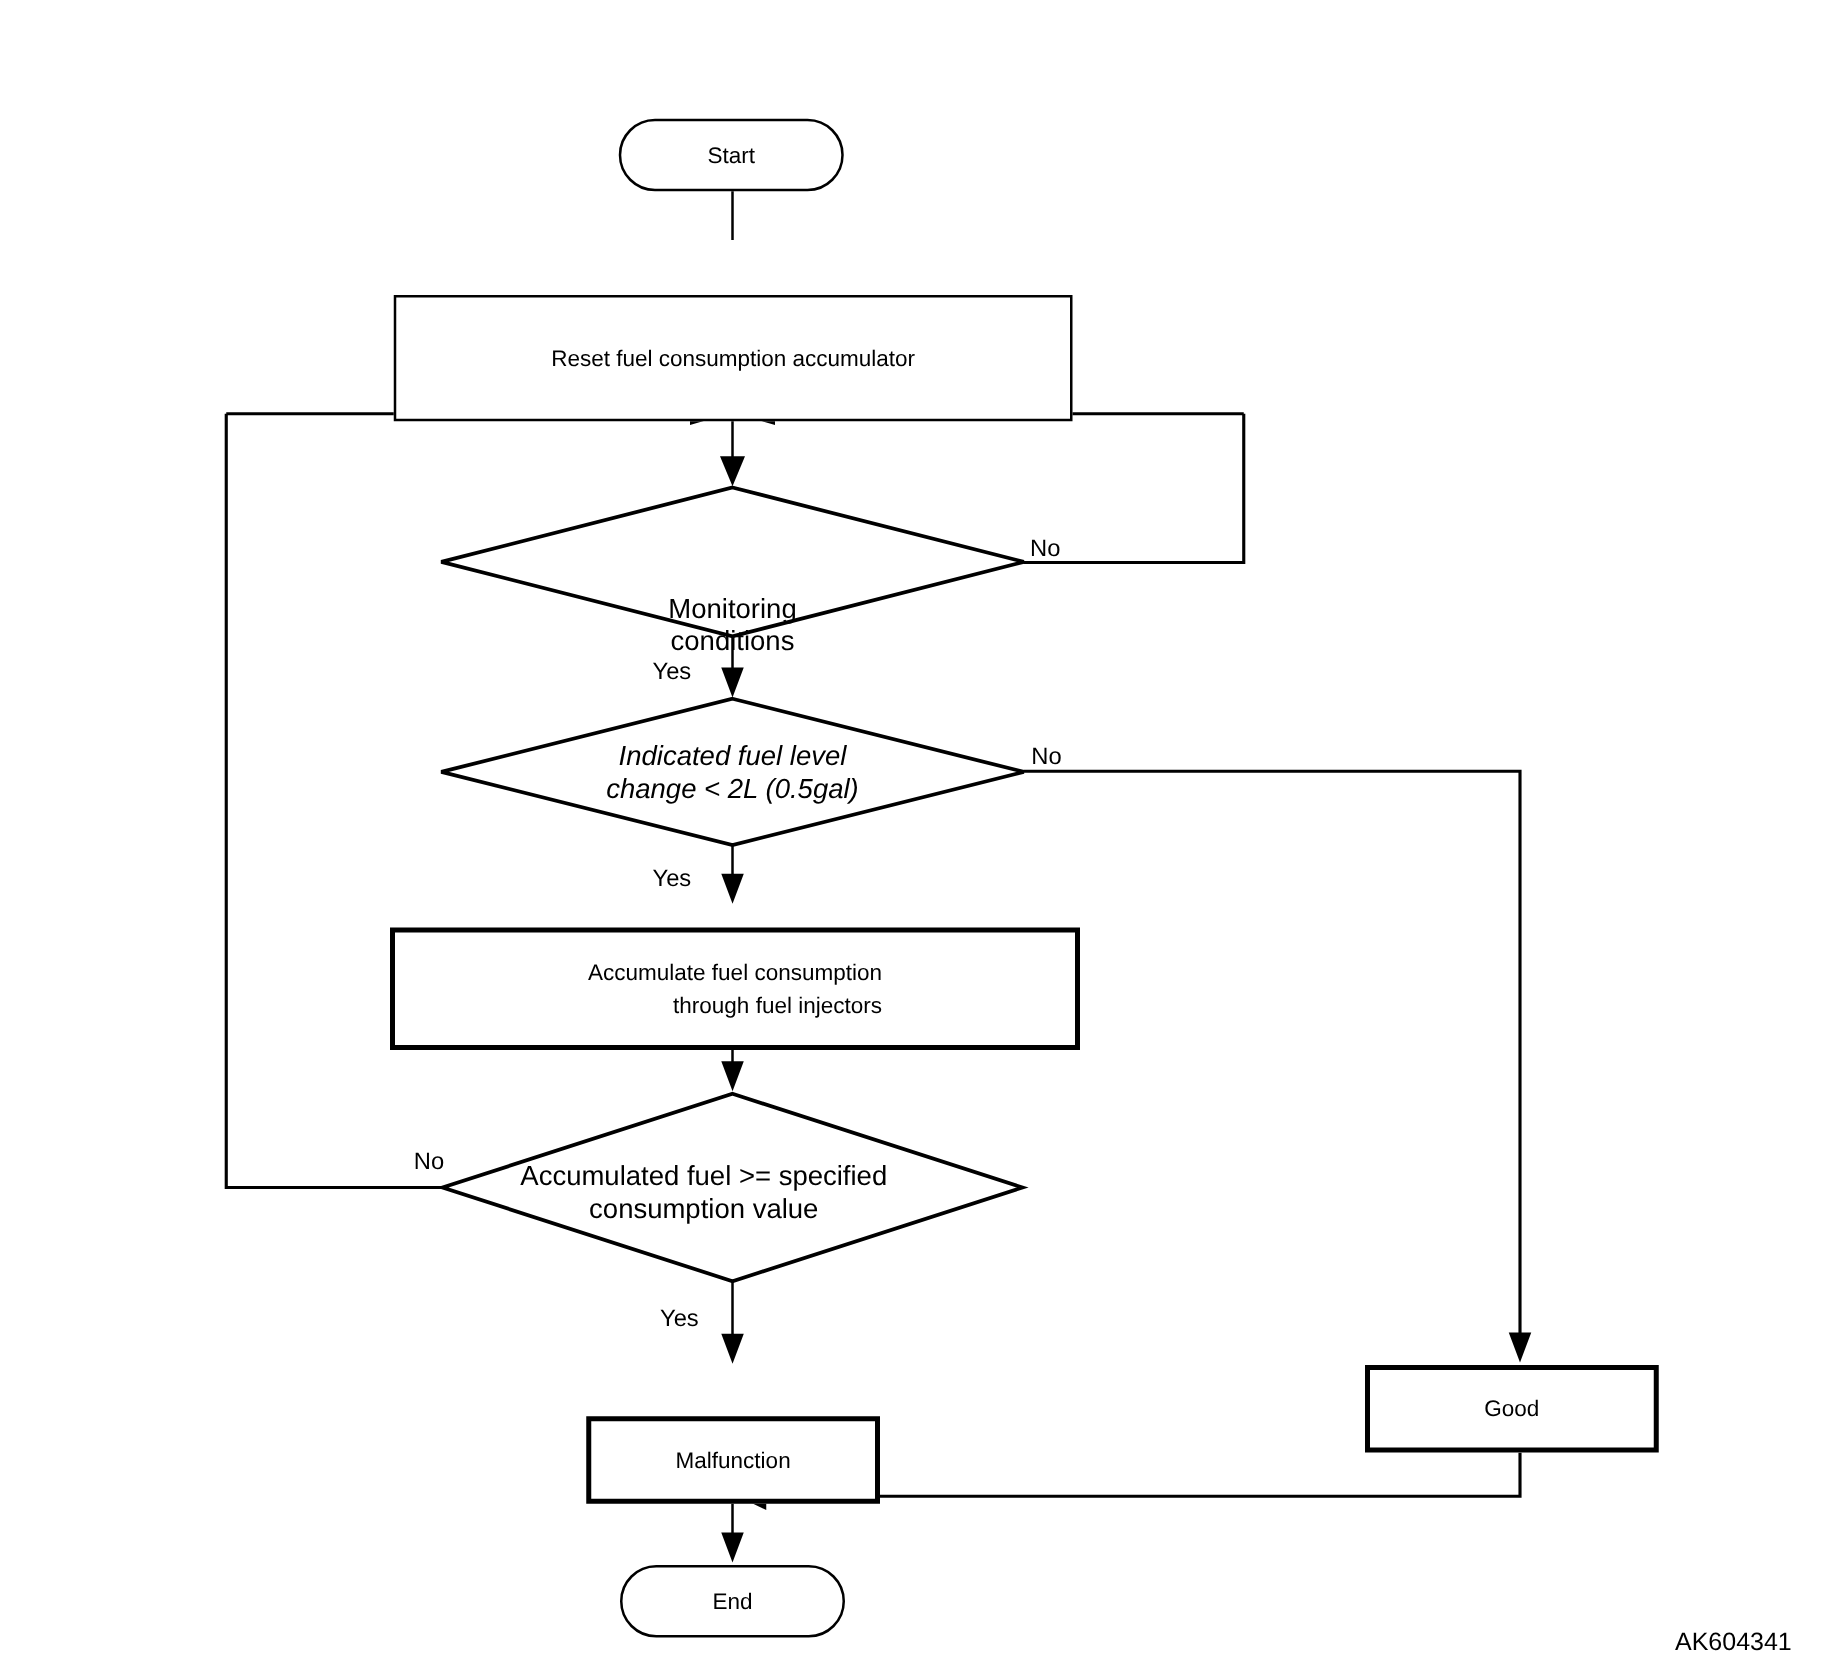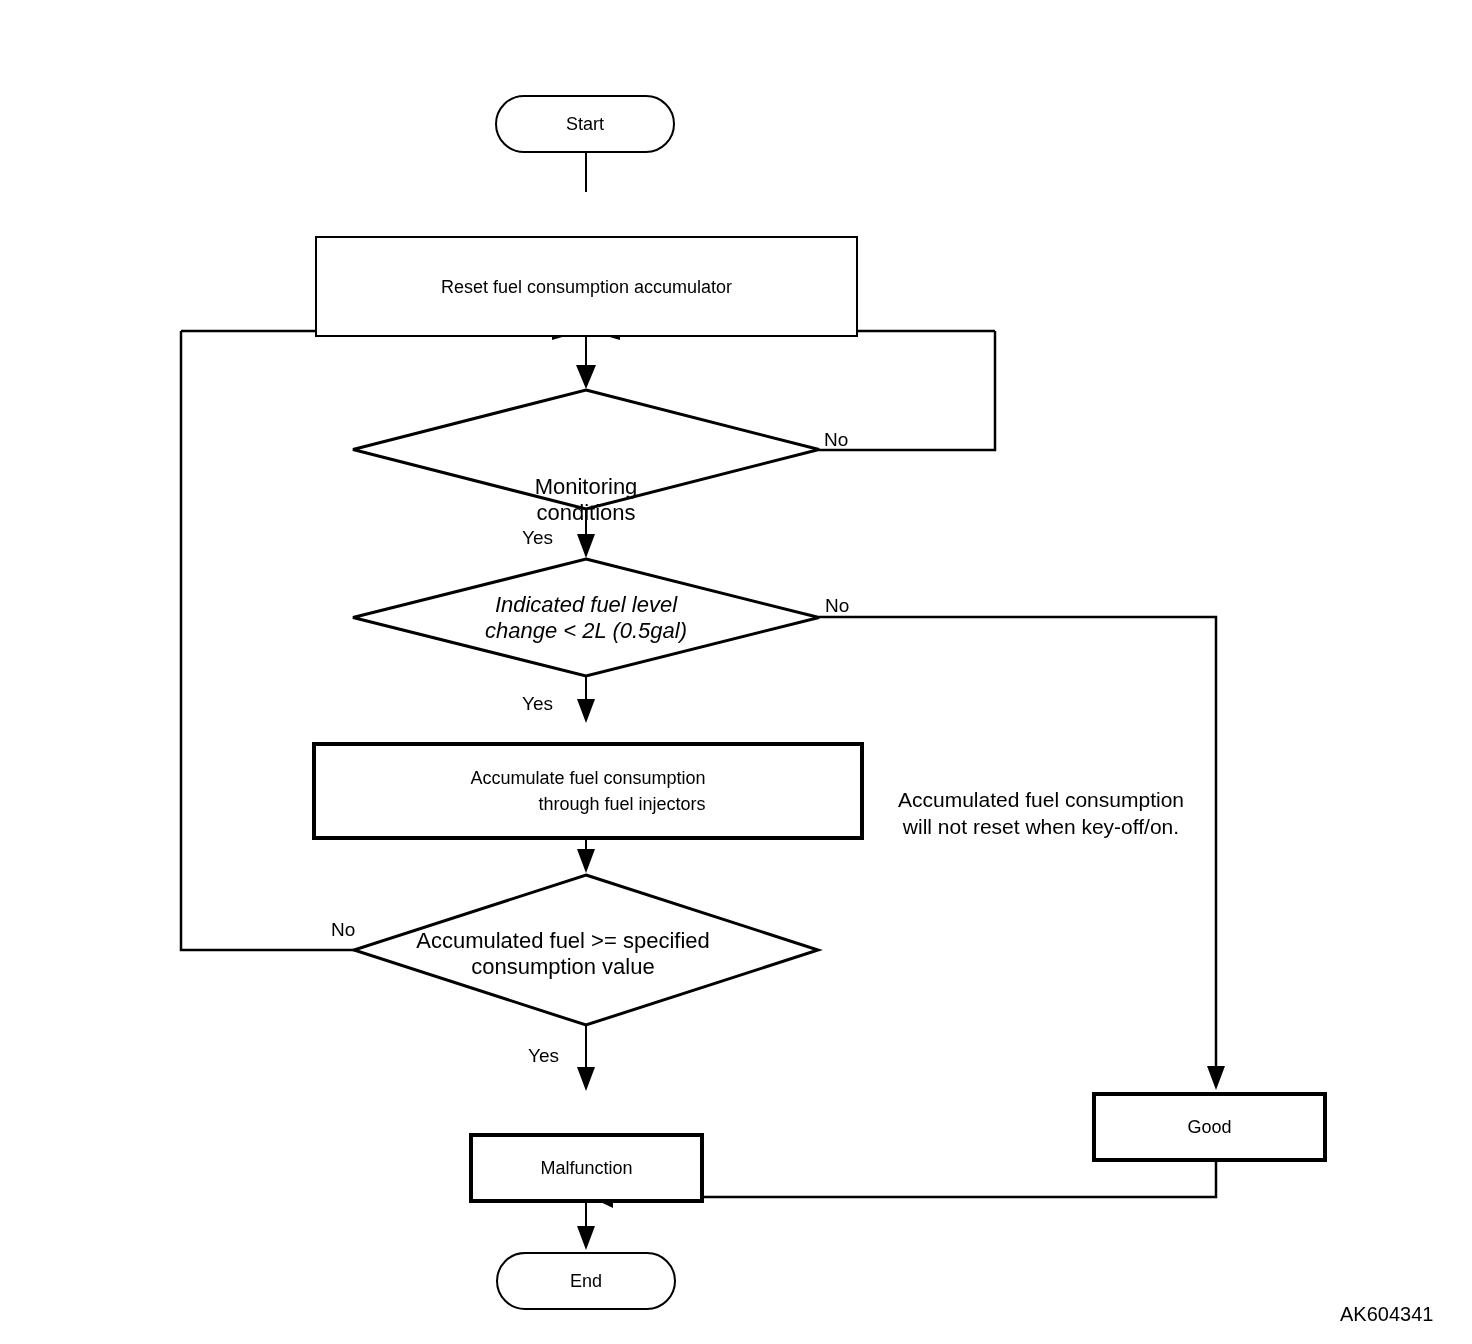--- a/index.html
+++ b/index.html
@@ -169,20 +169,16 @@
     <span style="display:block">consumption value</span>
   </div>
 
   <div class="edge-label el-no1">No</div>
   <div class="edge-label el-yes1">Yes</div>
   <div class="edge-label el-no2">No</div>
   <div class="edge-label el-yes2">Yes</div>
   <div class="edge-label el-no3">No</div>
   <div class="edge-label el-yes3">Yes</div>
 
-  <div class="side-note">
-    <span style="display:block">Accumulated fuel consumption</span>
-    <span style="display:block">will not reset when key-off/on.</span>
-  </div>
 
   <div class="figure-code">AK604341</div>
 
 </div>
 
 </body></html>

